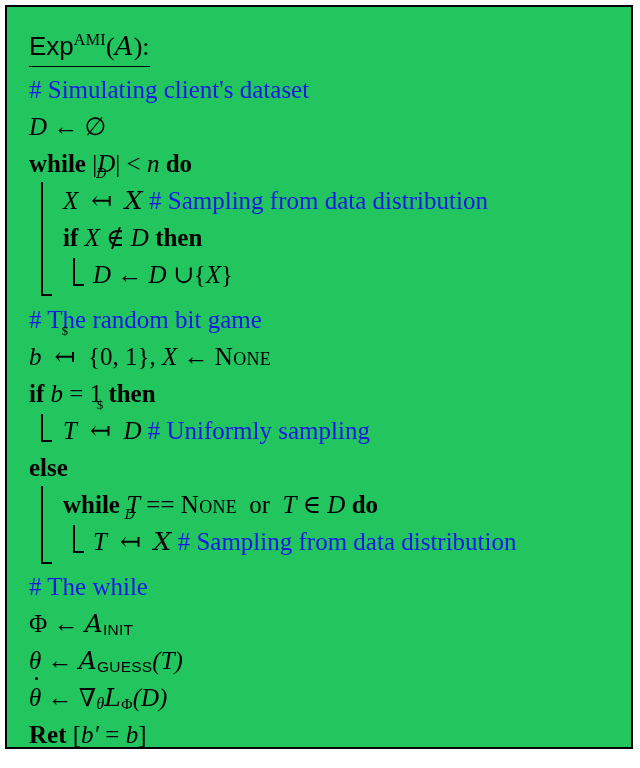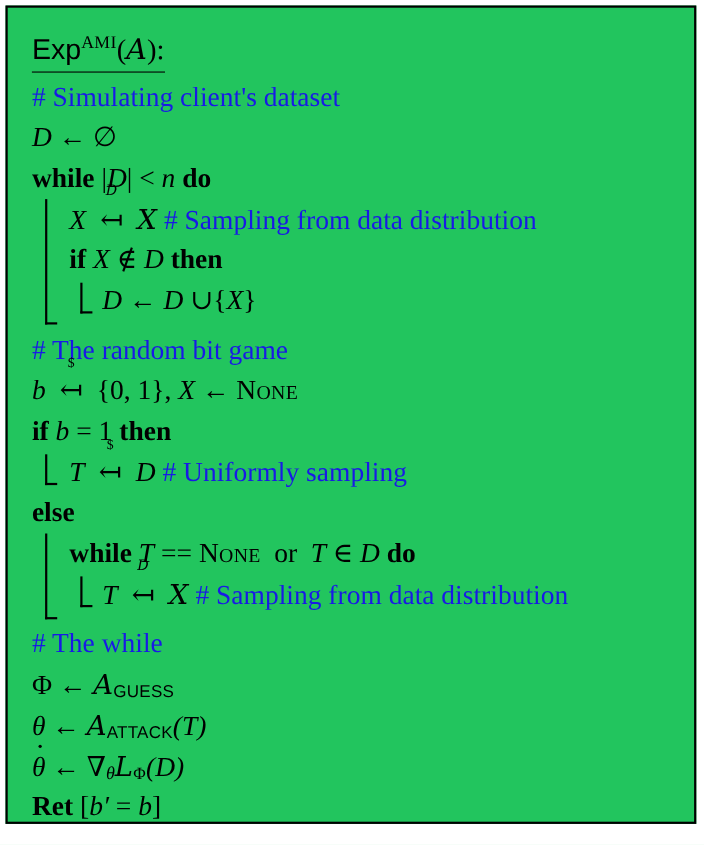--- a/index.html
+++ b/index.html
@@ -283,28 +283,28 @@
 
     
     <div class="line" style="margin-top:8px;">
       <span class="cmt"># The while</span>
     </div>
 
     
     <div class="line">
       <span class="rm">Φ</span>
       <span class="rm">←</span>
-      <span class="cal">A</span><span class="sub">GUESS</span>
+      <span class="cal">A</span><span class="sub">INIT</span>
     </div>
 
     
     <div class="line">
       <span class="mi">θ</span>
       <span class="rm">←</span>
-      <span class="cal">A</span><span class="sub">ATTACK</span><span class="mi">(T)</span>
+      <span class="cal">A</span><span class="sub">GUESS</span><span class="mi">(T)</span>
     </div>
 
     
     <div class="line">
       <span class="mi dotacc">θ</span>
       <span class="rm">←</span>
       <span class="rm">∇</span><span class="subi">θ</span><span class="cal">L</span><span class="sub" style="font-family:'Liberation Serif',serif;">Φ</span><span class="mi">(D)</span>
     </div>
 
     

